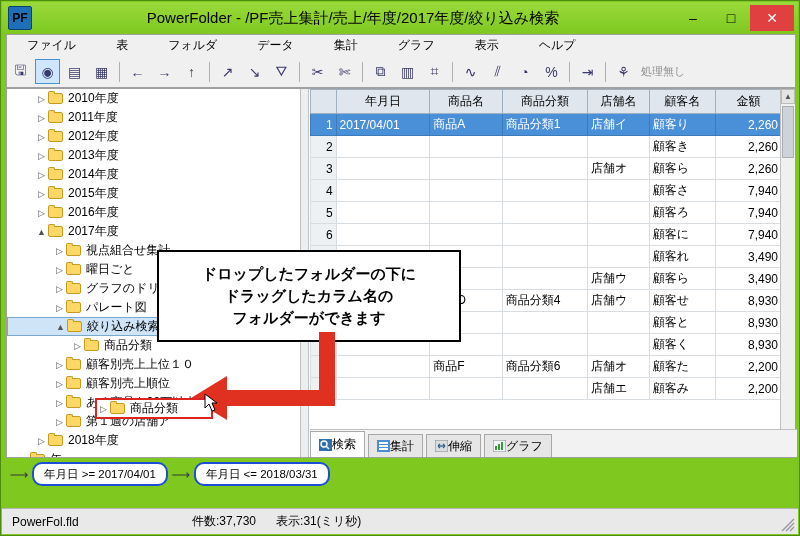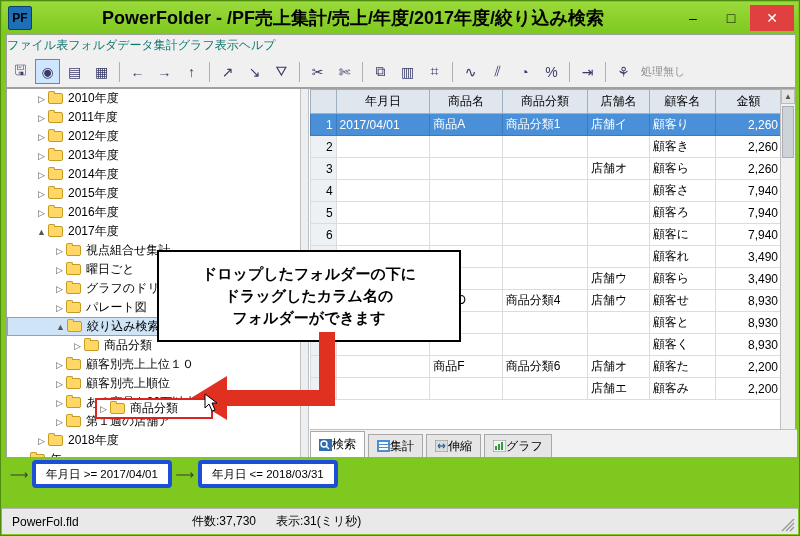--- a/index.html
+++ b/index.html
@@ -1,27 +1,27 @@
 <!DOCTYPE html>
 <html><head>
 <meta charset="utf-8">
 <style>
   html,body{margin:0;padding:0;}
   body{width:800px;height:536px;background:#7ec820;font-family:"Liberation Sans",sans-serif;font-size:12px;overflow:hidden;}
   .window{position:absolute;left:0;top:0;width:800px;height:536px;background:#7ec820;border:1px solid #4e8c10;box-sizing:border-box;}
   
   .titlebar{position:absolute;left:1px;top:1px;width:796px;height:32px;background:linear-gradient(#9ada3a,#7ec820);display:flex;align-items:center;}
   .app-icon{width:22px;height:22px;margin-left:6px;background:#1d6fb8;border:1px solid #0c3f6d;border-radius:2px;color:#000000;font-size:12px;font-weight:bold;display:flex;align-items:center;justify-content:center;}
-  .title-text{flex:1;text-align:center;font-size:18px;color:#000;font-weight:bold;}
+  .title-text{flex:1;text-align:center;font-size:15px;color:#000;}
   .win-btns{display:flex;align-items:center;margin-right:4px;}
   .win-btn{width:38px;height:26px;display:flex;align-items:center;justify-content:center;font-size:14px;color:#000;}
   .win-btn.close{background:#e04040;color:#fff;width:44px;}
   
   .menubar{position:absolute;left:5px;top:33px;width:790px;height:22px;background:#f0f0f0;border:1px solid #a0a0a0;border-bottom:none;display:flex;align-items:center;box-sizing:border-box;}
-  .menu-item{padding:2px 0;font-size:12px;color:#0f766e;}
+  .menu-item{padding:2px 20px;font-size:12px;color:#000000;}
   
   .toolbar{position:absolute;left:5px;top:55px;width:790px;height:32px;background:#f0f0f0;border:1px solid #a0a0a0;border-top:none;box-sizing:border-box;display:flex;align-items:center;}
   .tb-btn{width:25px;height:25px;margin:0 1px;display:flex;align-items:center;justify-content:center;color:#3a3a6a;font-size:14px;}
   .tb-btn.active{background:#cfe6ff;border:1px solid #4a90d9;box-sizing:border-box;}
   .tb-sep{width:1px;height:20px;background:#b0b0b0;margin:0 4px;}
   .tb-label{font-size:11px;color:#909090;margin-left:4px;}
   
   .main{position:absolute;left:5px;top:87px;width:790px;height:370px;background:#ffffff;border:1px solid #a0a0a0;box-sizing:border-box;}
   .tree{position:absolute;left:0;top:0;width:293px;height:368px;background:#fff;overflow:hidden;}
   .tree-row{height:19px;display:flex;align-items:center;white-space:nowrap;font-size:12px;color:#000;}
@@ -43,21 +43,21 @@
   .vscroll{position:absolute;right:0;top:0;width:15px;height:368px;background:#f0f0f0;border-left:1px solid #c0c0c0;box-sizing:border-box;}
   .vscroll .arw{height:15px;display:flex;align-items:center;justify-content:center;font-size:8px;color:#555;background:#e4e4e4;border:1px solid #bbb;box-sizing:border-box;}
   .vscroll .thumb{position:absolute;left:1px;top:17px;width:12px;height:52px;background:#cdd3d8;border:1px solid #a8aeb4;box-sizing:border-box;}
   
   .gridtabs{position:absolute;left:303px;top:340px;width:487px;height:28px;background:#f2f2f2;border-top:1px solid #c0c0c0;display:flex;align-items:flex-end;box-sizing:border-box;}
   .gtab{height:22px;margin-right:3px;padding:0 8px;display:flex;align-items:center;gap:0;background:#e6e6e6;border:1px solid #a8a8a8;border-bottom:none;font-size:12px;color:#000;}
   .gtab.active{background:#ffffff;height:25px;}
   .gtab .gi{width:13px;height:12px;display:inline-block;}
   
   .filterbar{position:absolute;left:5px;top:458px;width:790px;height:30px;display:flex;align-items:center;box-sizing:border-box;}
-  .fchip{height:20px;border:4px solid #1d4ed8;border-radius:4px;background:#fff;display:flex;align-items:center;padding:0 10px;font-size:11.5px;color:#000;}
+  .fchip{height:20px;border:2px solid #1d4ed8;border-radius:10px;background:#fff;display:flex;align-items:center;padding:0 10px;font-size:11.5px;color:#000;}
   .farrow{width:26px;display:flex;align-items:center;justify-content:center;color:#3a3a3a;font-size:13px;}
   
   .status{position:absolute;left:1px;bottom:1px;width:796px;height:26px;background:#e9e9e9;border-top:1px solid #b5b5b5;display:flex;align-items:center;box-sizing:border-box;font-size:12px;color:#000;}
   .status .cell{padding:0 10px;}
   .grip{position:absolute;right:3px;bottom:2px;width:14px;height:14px;}
   
   .callout{position:absolute;left:150px;top:161px;width:300px;height:88px;background:#fff;border:2px solid #000;display:flex;flex-direction:column;align-items:center;justify-content:center;z-index:20;}
   .callout div{font-size:15px;font-weight:bold;color:#000;line-height:1.45;}
   .arrow-svg{position:absolute;left:180px;top:243px;z-index:21;}
   .drag-ghost{position:absolute;left:88px;top:309px;width:118px;height:21px;background:#fff;border:2px solid #d22;display:flex;align-items:center;z-index:22;box-sizing:border-box;}

